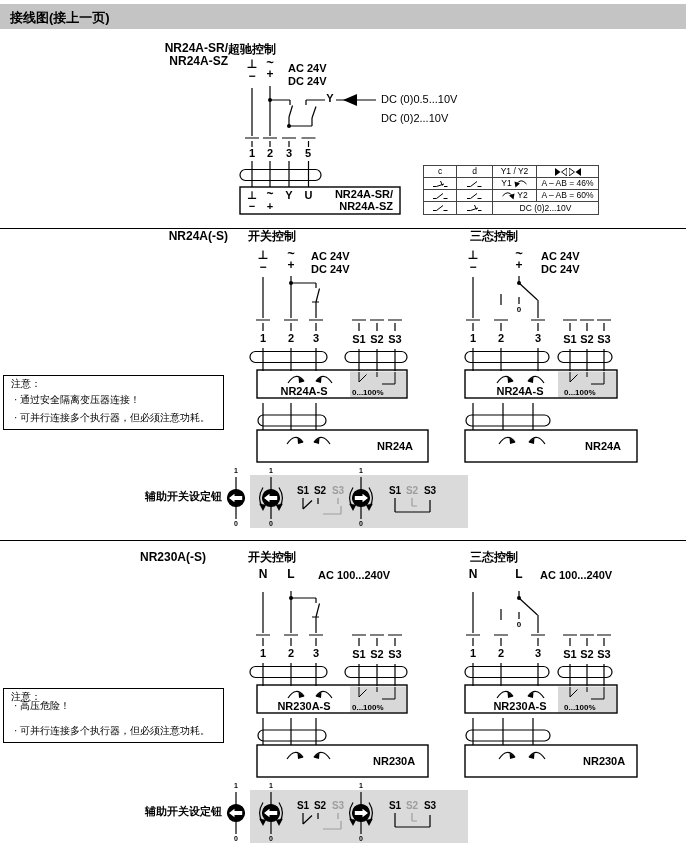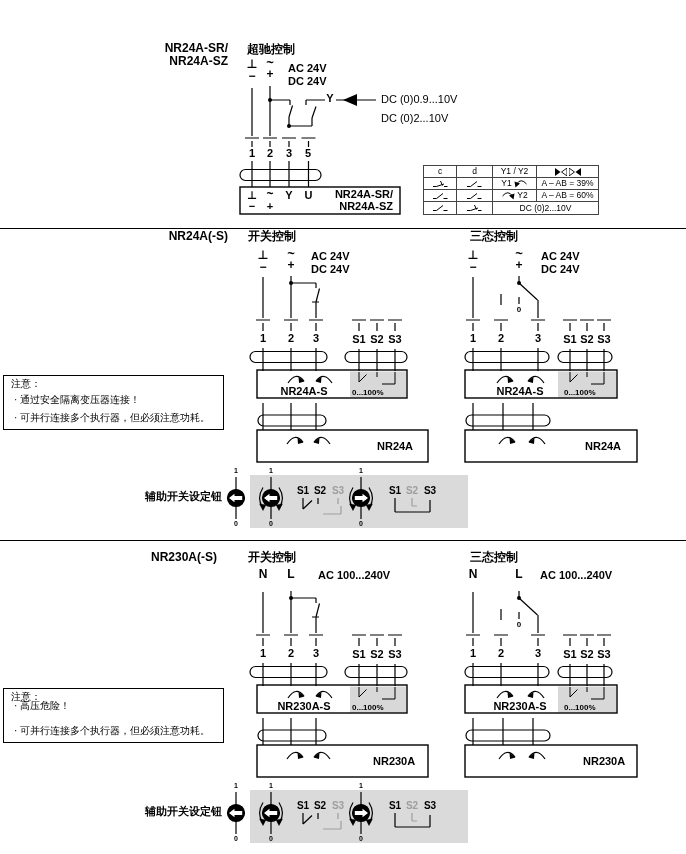--- a/index.html
+++ b/index.html
@@ -30,20 +30,23 @@
   .tc{border-right:1px solid #444;border-bottom:1px solid #444;display:flex;
       align-items:center;justify-content:center;gap:2px;overflow:hidden;line-height:1}
   .tc.lastc{border-right:none}.tc.lastr{border-bottom:none}
   .ticon{display:block}
 </style>
 </head>
 <body>
 
 <div id="page">
 
+  <div id="hdr">
+    <span>接线图(接上一页)</span>
+  </div>
 
   <svg id="wiring" width="686" height="854" viewBox="0 0 686 854">
     <defs>
       <g id="cw">
         <path d="M1,10 Q9,-2 17,8"></path>
           <polygon points="17.5,8.5 11.5,3.5 12,10"></polygon>
       </g>
       <g id="ccw">
         <path d="M17,10 Q9,-2 1,8"></path>
           <polygon points="0.5,8.5 6.5,3.5 6,10"></polygon>
@@ -161,30 +164,30 @@
     <use href="#drop-left" y="315"></use>
     <use href="#drop-right" y="315"></use>
     <use href="#aux-set" y="315"></use>
     <use href="#warn" x="193" y="697"></use>
   </svg>
 
   <div class="t blk b s12" style="left:148px;top:42px;width:80px;text-align:right">
     <span>NR24A-SR/</span>
     <span>NR24A-SZ</span>
   </div>
-  <span class="t s12 b" style="left:247px;top:43px">超驰控制</span>
+  <span class="t s12 b" style="left:228px;top:43px">超驰控制</span>
 
   <span class="t cx b s12" style="left:252px;top:58px">⊥</span>
   <span class="t cx b s12" style="left:252px;top:70px">−</span>
   <span class="t cx b s13" style="left:270px;top:56px">~</span>
   <span class="t cx b s12" style="left:270px;top:68px">+</span>
   <span class="t b s11" style="left:288px;top:63px">AC 24V</span>
   <span class="t b s11" style="left:288px;top:76px">DC 24V</span>
   <span class="t cx b s11" style="left:330px;top:93px">Y</span>
-  <span class="t s11" style="left:381px;top:94px">DC (0)0.9...10V</span>
+  <span class="t s11" style="left:381px;top:94px">DC (0)0.5...10V</span>
   <span class="t s11" style="left:381px;top:113px">DC (0)2...10V</span>
 
   <span class="t cx b s11" style="left:252px;top:148px">1</span>
   <span class="t cx b s11" style="left:270px;top:148px">2</span>
   <span class="t cx b s11" style="left:289px;top:148px">3</span>
   <span class="t cx b s11" style="left:308px;top:148px">5</span>
 
   <span class="t cx b s11" style="left:252px;top:190px">⊥</span>
   <span class="t cx b s12" style="left:270px;top:188px">~</span>
   <span class="t cx b s11" style="left:289px;top:190px">Y</span>
@@ -221,21 +224,21 @@
           <path d="M0,6.5 H3.5 M3.5,6.5 L10,1.5 M10.5,6.5 H14.5" style="fill:none;stroke:#000;stroke-width:1"></path>
         </svg>
     </div>
     <div class="tc">
       <span>Y1</span>
       <svg class="ticon" width="14" height="10">
           <path d="M12.5,5 Q7,-1.5 2.5,5" style="fill:none;stroke:#000;stroke-width:1"></path>
           <polygon points="1.5,8.5 0.5,2.5 6,4.5" style="fill:#000"></polygon>
         </svg>
     </div>
-    <div class="tc lastc">A – AB = 39%</div>
+    <div class="tc lastc">A – AB = 46%</div>
 
     <div class="tc">
       <svg class="ticon" width="15" height="8">
           <path d="M0,6.5 H3.5 M3.5,6.5 L10,1.5 M10.5,6.5 H14.5" style="fill:none;stroke:#000;stroke-width:1"></path>
         </svg>
     </div>
     <div class="tc">
       <svg class="ticon" width="15" height="8">
           <path d="M0,6.5 H3.5 M3.5,6.5 L10,1.5 M10.5,6.5 H14.5" style="fill:none;stroke:#000;stroke-width:1"></path>
         </svg>
@@ -316,21 +319,21 @@
   <span class="t cx b s7" style="left:271px;top:520px">0</span>
   <span class="t cx b s7" style="left:361px;top:467px">1</span>
   <span class="t cx b s7" style="left:361px;top:520px">0</span>
   <span class="t cx b s10" style="left:303px;top:486px">S1</span>
   <span class="t cx b s10" style="left:320px;top:486px">S2</span>
   <span class="t cx b s10 mut" style="left:338px;top:486px">S3</span>
   <span class="t cx b s10" style="left:395px;top:486px">S1</span>
   <span class="t cx b s10 mut" style="left:412px;top:486px">S2</span>
   <span class="t cx b s10" style="left:430px;top:486px">S3</span>
 
-  <div class="t blk b s12" style="left:140px;top:551px;width:88px;text-align:center">
+  <div class="t blk b s12" style="left:140px;top:551px;width:88px;text-align:left">
     <span>NR230A(-S)</span>
   </div>
   <span class="t s12 b" style="left:248px;top:551px">开关控制</span>
   <span class="t s12 b" style="left:470px;top:551px">三态控制</span>
 
   <span class="t cx b s12" style="left:263px;top:568px">N</span>
   <span class="t cx b s12" style="left:291px;top:568px">L</span>
   <span class="t b s11" style="left:318px;top:570px">AC 100...240V</span>
   <span class="t cx b s12" style="left:473px;top:568px">N</span>
   <span class="t cx b s12" style="left:519px;top:568px">L</span>

